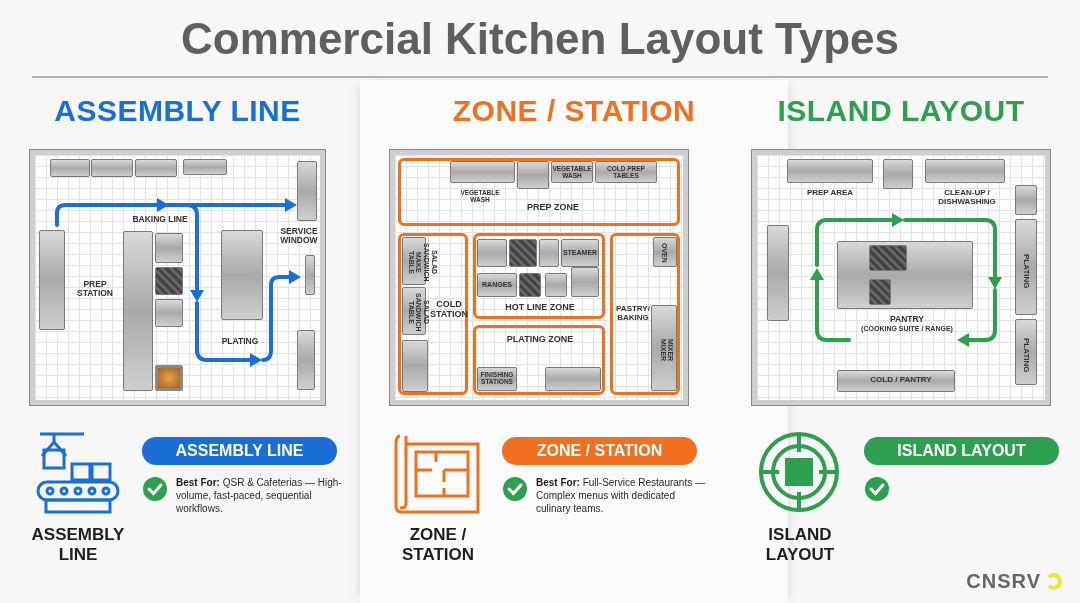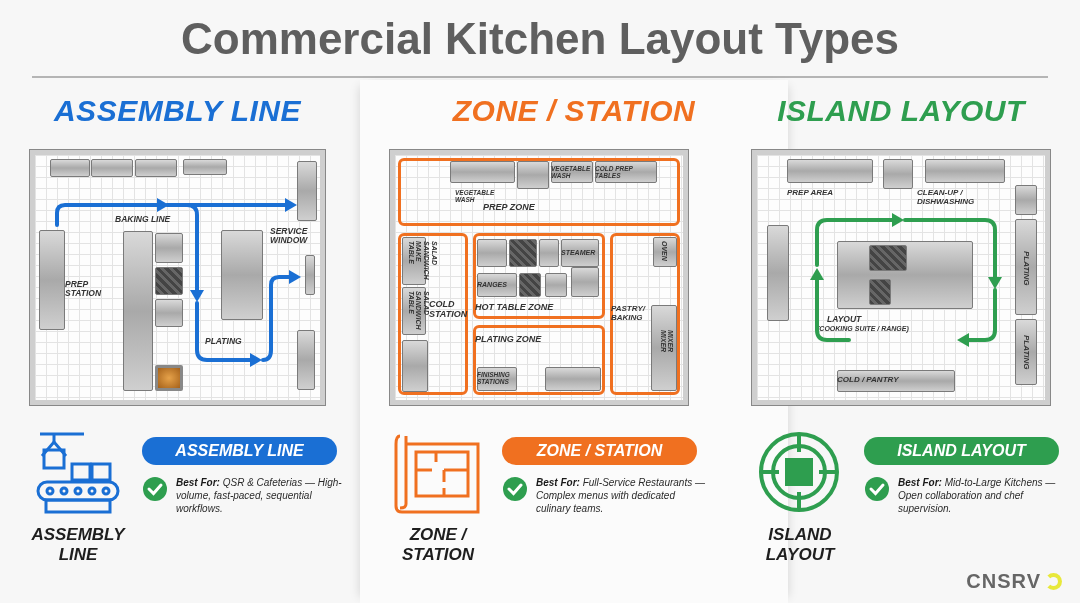--- a/index.html
+++ b/index.html
@@ -3,39 +3,39 @@
 <meta charset="utf-8">
 <style>
   * { box-sizing: border-box; margin: 0; padding: 0; }
   html, body { width: 1080px; height: 603px; overflow: hidden; background: #f7f7f7; }
   body { font-family: "Liberation Sans", sans-serif; position: relative; color: #222; }
 
   .title { position: absolute; top: 14px; left: 0; width: 1080px; text-align: center;
     font-size: 44px; font-weight: bold; color: #5f5f5f; letter-spacing: 0px; }
   .title-rule { position: absolute; top: 76px; left: 32px; width: 1016px; height: 2px; background: #b5b5b5; }
 
-  .col { position: absolute; top: 80px; height: 523px; font-style: italic; }
+  .col { position: absolute; top: 80px; height: 523px; }
   .col.c1 { left: 0; width: 355px; }
   .col.c2 { left: 360px; width: 428px; background: #fbfbfb; box-shadow: -6px 0 10px -6px rgba(0,0,0,0.15), 6px 0 10px -6px rgba(0,0,0,0.15); }
   .col.c3 { left: 722px; width: 358px; }
 
   .col-heading { position: absolute; top: 14px; left: 0; width: 100%; text-align: center;
     font-size: 30px; font-weight: bold; letter-spacing: 0.5px; }
 
   .plan { position: absolute; top: 70px; left: 30px; width: 295px; height: 255px;
     background-color: #fdfdfd;
     background-image: linear-gradient(#e3e3e3 1px, transparent 1px), linear-gradient(90deg, #e3e3e3 1px, transparent 1px);
     background-size: 11px 11px;
     border: 5px solid #cfcfcf; outline: 1px solid #888; }
   .c2 .plan, .c3 .plan { left: 30px; width: 298px; }
 
   .equip { position: absolute; background: linear-gradient(180deg,#d9d9d9,#a9a9a9 50%,#cfcfcf); border: 1px solid #7a7a7a; border-radius: 2px; }
   .equip.dark { background: repeating-linear-gradient(45deg,#444 0 3px,#666 3px 6px); }
   .equip.oven { background: radial-gradient(#e6a24a,#a5611a); border: 3px solid #888; }
-  .lbl { position: absolute; font-size: 8.5px; font-weight: bold; color: #333; line-height: 1.1; }
+  .lbl { position: absolute; font-size: 8.5px; font-weight: bold; color: #333; text-align: center; line-height: 1.1; }
   .lbl.vert { writing-mode: vertical-rl; font-size: 7px; }
 
   .zone { position: absolute; border: 3px solid #f07020; border-radius: 6px; }
 
   .arrow { position: absolute; }
 
   .icon-big { position: absolute; top: 348px; left: 32px; width: 90px; height: 88px; }
   .icon-caption { position: absolute; top: 445px; left: 18px; width: 120px; text-align: center;
     font-size: 17px; font-weight: bold; color: #1e1e1e; line-height: 1.15; }
 
@@ -133,42 +133,42 @@
 
   <div class="plan">
     <div class="zone" style="left:3px;top:3px;width:282px;height:68px"></div>
     <div class="equip" style="left:55px;top:6px;width:65px;height:22px"></div>
     <div class="equip" style="left:122px;top:6px;width:32px;height:28px"></div>
     <div class="equip" style="left:156px;top:6px;width:42px;height:22px"></div>
     <div class="equip" style="left:200px;top:6px;width:62px;height:22px"></div>
     <div class="lbl" style="left:156px;top:10px;width:42px;font-size:6.5px">VEGETABLE WASH</div>
     <div class="lbl" style="left:200px;top:10px;width:62px;font-size:6.5px">COLD PREP TABLES</div>
     <div class="lbl" style="left:60px;top:34px;width:50px;font-size:6.5px">VEGETABLE WASH</div>
-    <div class="lbl" style="left:88px;top:48px;width:100px;font-size:9px">PREP ZONE</div>
+    <div class="lbl" style="left:108px;top:48px;width:100px;font-size:9px">PREP ZONE</div>
 
     <div class="zone" style="left:3px;top:78px;width:70px;height:162px"></div>
     <div class="equip" style="left:7px;top:82px;width:24px;height:48px"></div>
     <div class="lbl vert" style="left:12px;top:86px;height:42px">SALAD SANDWICH MAKE TABLE</div>
     <div class="equip" style="left:7px;top:132px;width:24px;height:48px"></div>
     <div class="lbl vert" style="left:12px;top:136px;height:42px">SALAD SANDWICH TABLE</div>
     <div class="equip" style="left:7px;top:185px;width:26px;height:52px"></div>
     <div class="lbl" style="left:34px;top:145px;width:40px;font-size:9px">COLD STATION</div>
 
     <div class="zone" style="left:78px;top:78px;width:132px;height:86px"></div>
     <div class="equip" style="left:82px;top:84px;width:30px;height:28px"></div>
     <div class="equip dark" style="left:114px;top:84px;width:28px;height:28px"></div>
     <div class="equip" style="left:144px;top:84px;width:20px;height:28px"></div>
     <div class="equip" style="left:166px;top:84px;width:38px;height:28px"></div>
     <div class="lbl" style="left:166px;top:94px;width:38px;font-size:7px">STEAMER</div>
     <div class="equip" style="left:82px;top:118px;width:40px;height:24px"></div>
     <div class="lbl" style="left:82px;top:126px;width:40px;font-size:7px">RANGES</div>
     <div class="equip dark" style="left:124px;top:118px;width:22px;height:24px"></div>
     <div class="equip" style="left:150px;top:118px;width:22px;height:24px"></div>
     <div class="equip" style="left:176px;top:112px;width:28px;height:30px"></div>
-    <div class="lbl" style="left:80px;top:148px;width:130px;font-size:9px">HOT TABLE ZONE</div>
+    <div class="lbl" style="left:80px;top:148px;width:130px;font-size:9px">HOT LINE ZONE</div>
 
     <div class="zone" style="left:78px;top:170px;width:132px;height:70px"></div>
     <div class="lbl" style="left:80px;top:180px;width:130px;font-size:9px">PLATING ZONE</div>
     <div class="equip" style="left:82px;top:212px;width:40px;height:24px"></div>
     <div class="lbl" style="left:82px;top:216px;width:40px;font-size:6.5px">FINISHING STATIONS</div>
     <div class="equip" style="left:150px;top:212px;width:56px;height:24px"></div>
 
     <div class="zone" style="left:215px;top:78px;width:70px;height:162px"></div>
     <div class="equip" style="left:258px;top:82px;width:24px;height:30px"></div>
     <div class="lbl vert" style="left:265px;top:86px;height:24px">OVEN</div>
@@ -214,25 +214,25 @@
     <div class="equip" style="left:10px;top:70px;width:22px;height:96px"></div>
     <div class="equip" style="left:258px;top:30px;width:22px;height:30px"></div>
     <div class="equip" style="left:258px;top:64px;width:22px;height:96px"></div>
     <div class="lbl vert" style="left:264px;top:96px;height:40px;font-size:8px">PLATING</div>
     <div class="equip" style="left:258px;top:164px;width:22px;height:66px"></div>
     <div class="lbl vert" style="left:264px;top:180px;height:40px;font-size:8px">PLATING</div>
 
     <div class="equip" style="left:80px;top:86px;width:136px;height:68px"></div>
     <div class="equip dark" style="left:112px;top:90px;width:38px;height:26px"></div>
     <div class="equip dark" style="left:112px;top:124px;width:22px;height:26px"></div>
-    <div class="lbl" style="left:70px;top:160px;width:160px;font-size:8.5px">LAYOUT</div>
+    <div class="lbl" style="left:70px;top:160px;width:160px;font-size:8.5px">PANTRY</div>
     <div class="lbl" style="left:60px;top:170px;width:180px;font-size:7px">(COOKING SUITE / RANGE)</div>
 
     <div class="equip" style="left:80px;top:215px;width:118px;height:22px"></div>
-    <div class="lbl" style="left:80px;top:221px;width:96px;font-size:8px">COLD / PANTRY</div>
+    <div class="lbl" style="left:96px;top:221px;width:96px;font-size:8px">COLD / PANTRY</div>
 
     <svg class="arrow" style="left:0;top:0" width="298" height="255">
       <g fill="none" stroke="#2e9e4f" stroke-width="4" stroke-linecap="round">
         <path d="M60 110 V75 Q60 65 70 65 H135"></path>
         <path d="M148 65 H228 Q238 65 238 75 V122"></path>
         <path d="M238 135 V175 Q238 185 228 185 H212"></path>
         <path d="M92 185 H70 Q60 185 60 175 V125"></path>
       </g>
       <g fill="#2e9e4f">
         <polygon points="135,58 147,65 135,72"></polygon>
@@ -258,20 +258,19 @@
   </svg>
   <div class="icon-caption">ISLAND LAYOUT</div>
 
   <div class="pill" style="background:#2e9e4f">ISLAND LAYOUT</div>
 
   <div class="row best">
     <svg class="badge" viewBox="0 0 26 26">
         <circle cx="13" cy="13" r="12" fill="#2e9e4f"></circle>
         <path d="M7 13 L11.5 17.5 L19 9" fill="none" stroke="#fff" stroke-width="3" stroke-linecap="round"></path>
       </svg>
-    <div class="row-text"><b>Best For:</b> <span>Mid-to-Large Kitchens — Open collaboration and chef supervision.</span></div>
   </div>
 </section>
 
 <div class="brand">
   <span>CNSRV</span>
   <span class="brand-ring"></span>
 </div>
 
 </body></html>

